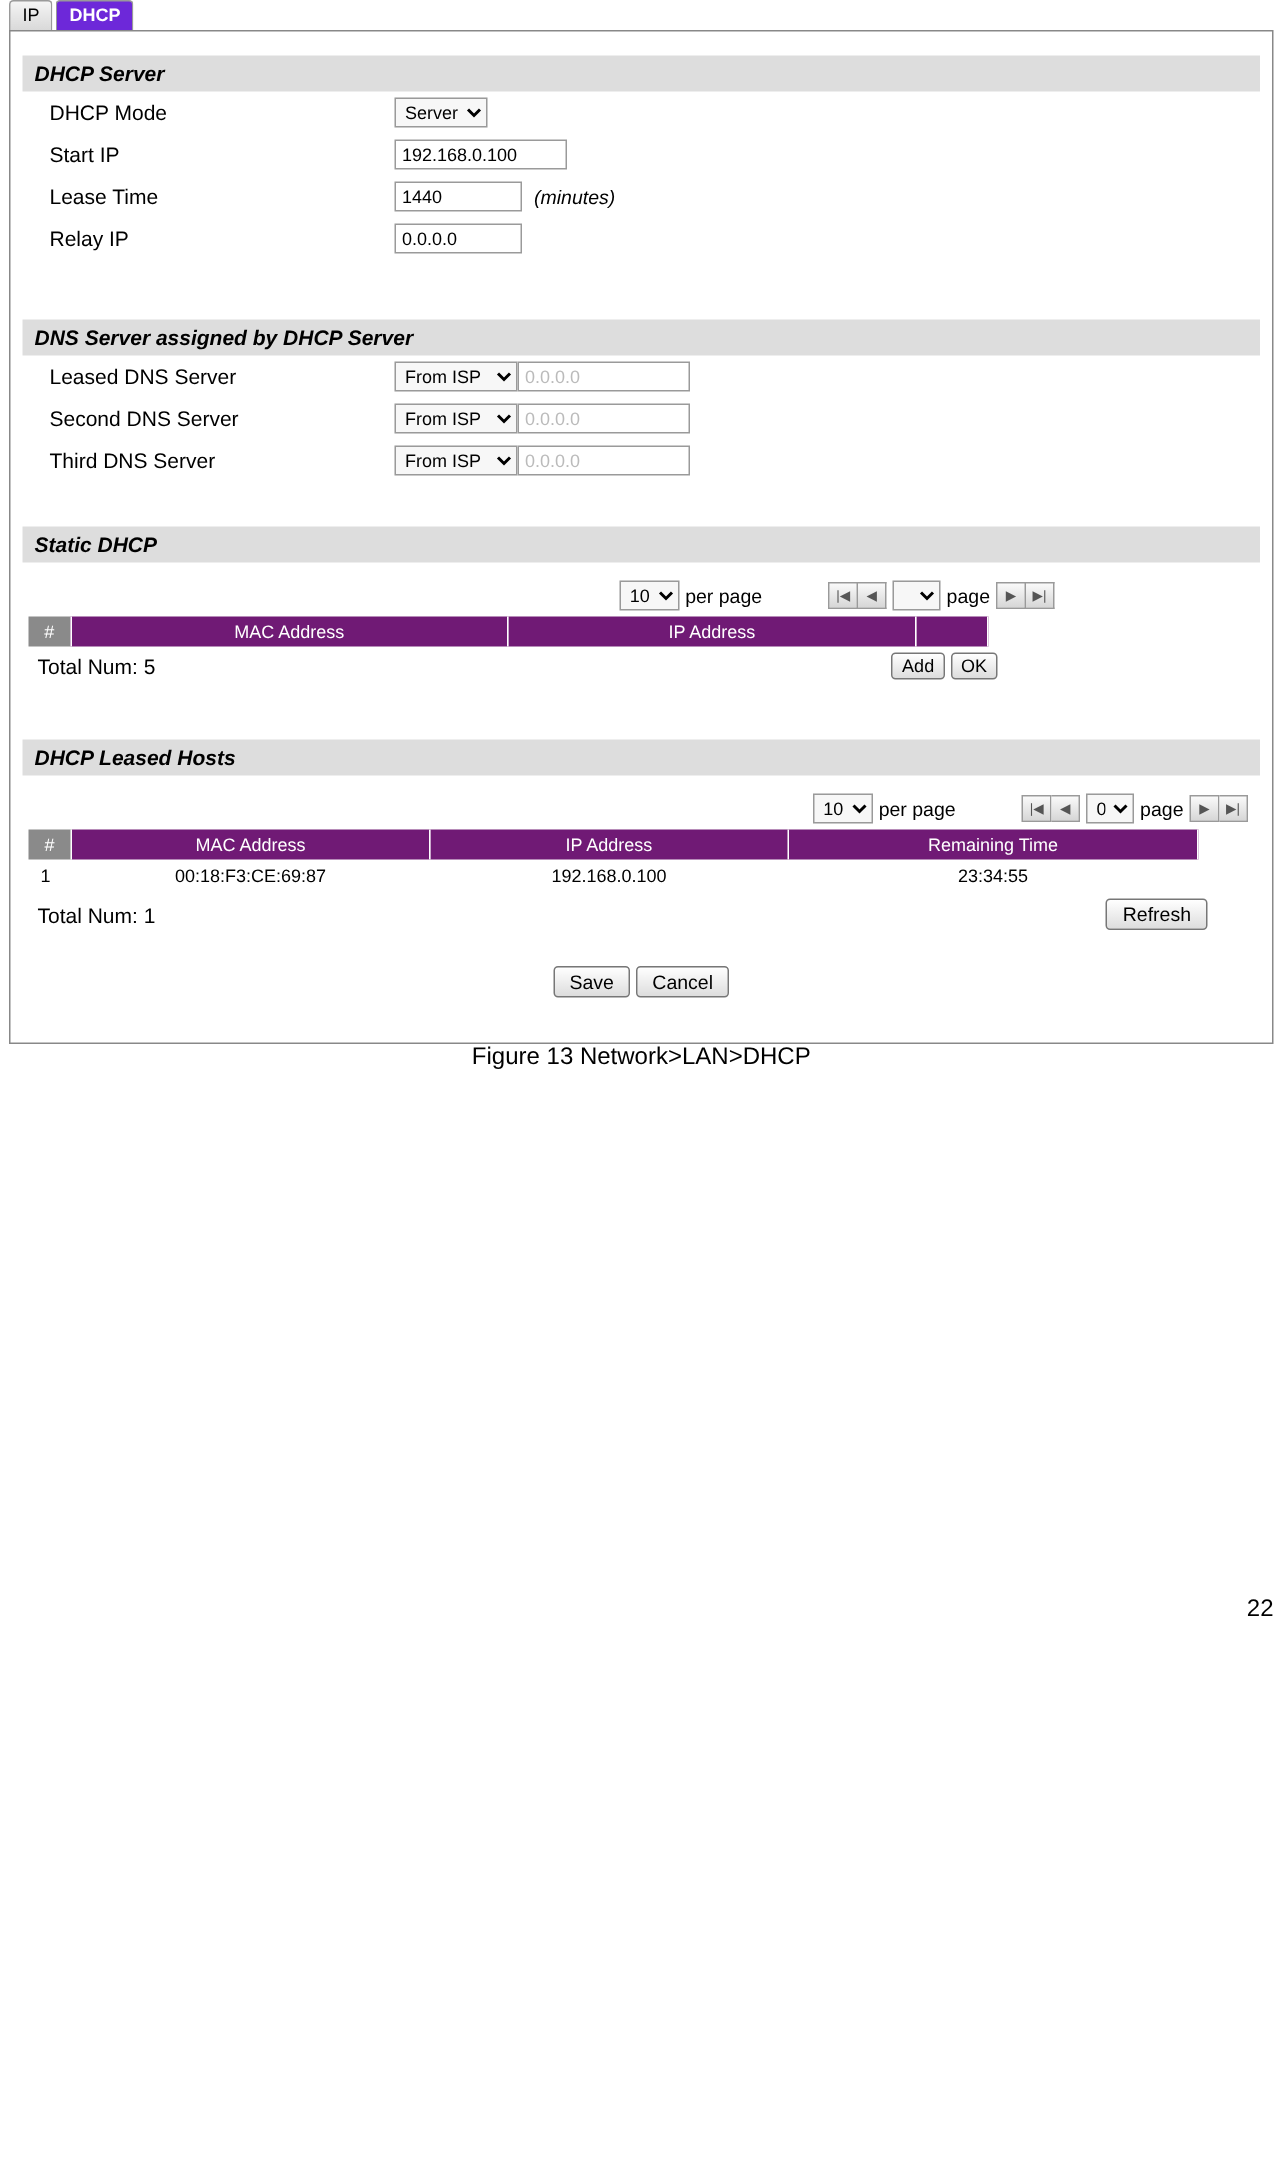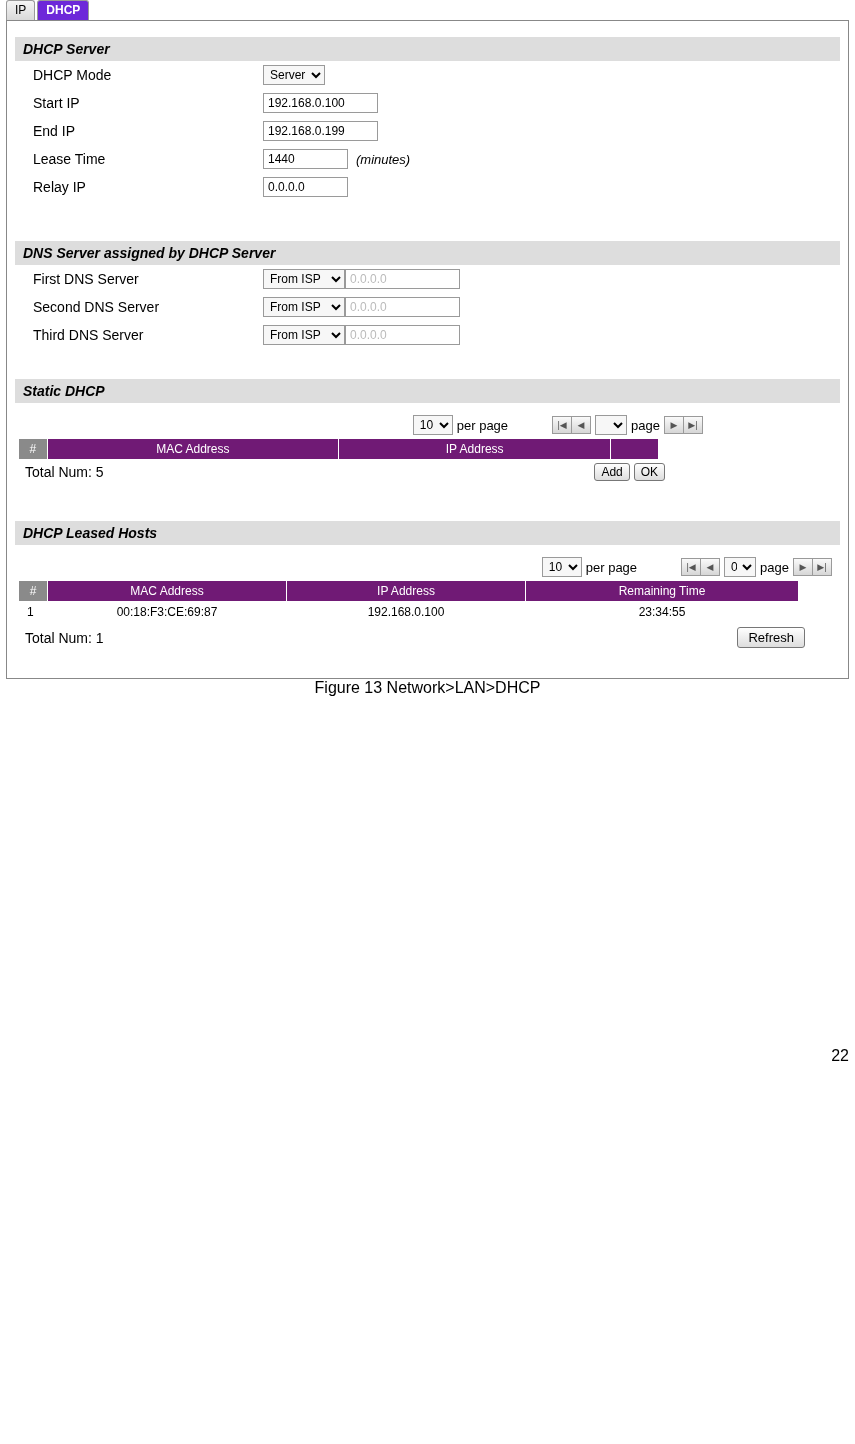--- a/index.html
+++ b/index.html
@@ -173,39 +173,33 @@
       <div class="field-label">DHCP Mode</div>
       <select class="select-small">
         <option>Server</option>
       </select>
     </div>
     <div class="field-row">
       <div class="field-label">Start IP</div>
       <input type="text" value="192.168.0.100" style="">
     </div>
     <div class="field-row">
-      <div class="field-row-inner" style="display:contents;">
-        <div class="field-label">End IP</div>
-        <input type="text" value="192.168.0.199" style="">
-      </div>
-    </div>
-    <div class="field-row">
       <div class="field-label">Lease Time</div>
       <input type="text" style="width: 75px;" value="1440">
       <span class="minutes-note">(minutes)</span>
     </div>
     <div class="field-row" style="padding-bottom:40px">
       <div class="field-label">Relay IP</div>
       <input type="text" style="width: 75px;" value="0.0.0.0">
     </div>
 
     <div class="section-title">DNS Server assigned by DHCP Server</div>
 
     <div class="field-row">
-      <div class="field-label">First DNS Server</div>
+      <div class="field-label">Leased DNS Server</div>
       <select class="select-small" style="width:82px"><option>From ISP</option></select>
       <input type="text" class="disabled" disabled="" value="0.0.0.0" style="">
     </div>
     <div class="field-row">
       <div class="field-label">Second DNS Server</div>
       <select class="select-small" style="width:82px"><option>From ISP</option></select>
       <input type="text" class="disabled" disabled="" value="0.0.0.0" style="">
     </div>
     <div class="field-row" style="padding-bottom:30px">
       <div class="field-label">Third DNS Server</div>
@@ -284,19 +278,23 @@
         <td style="text-align:center">192.168.0.100</td>
         <td style="text-align:center">23:34:55</td>
       </tr>
     </tbody>
       </table>
     <div class="total-row" style="width:780px;">
       <span>Total Num: 1</span>
       <button class="btn">Refresh</button>
     </div>
 
+    <div class="buttons-center">
+      <button class="btn">Save</button>
+      <button class="btn">Cancel</button>
+    </div>
 
   </div>
 
   <div class="caption">Figure 13  Network&gt;LAN&gt;DHCP</div>
 
   <div class="page-num">22</div>
 </div>
 
 </body></html>

